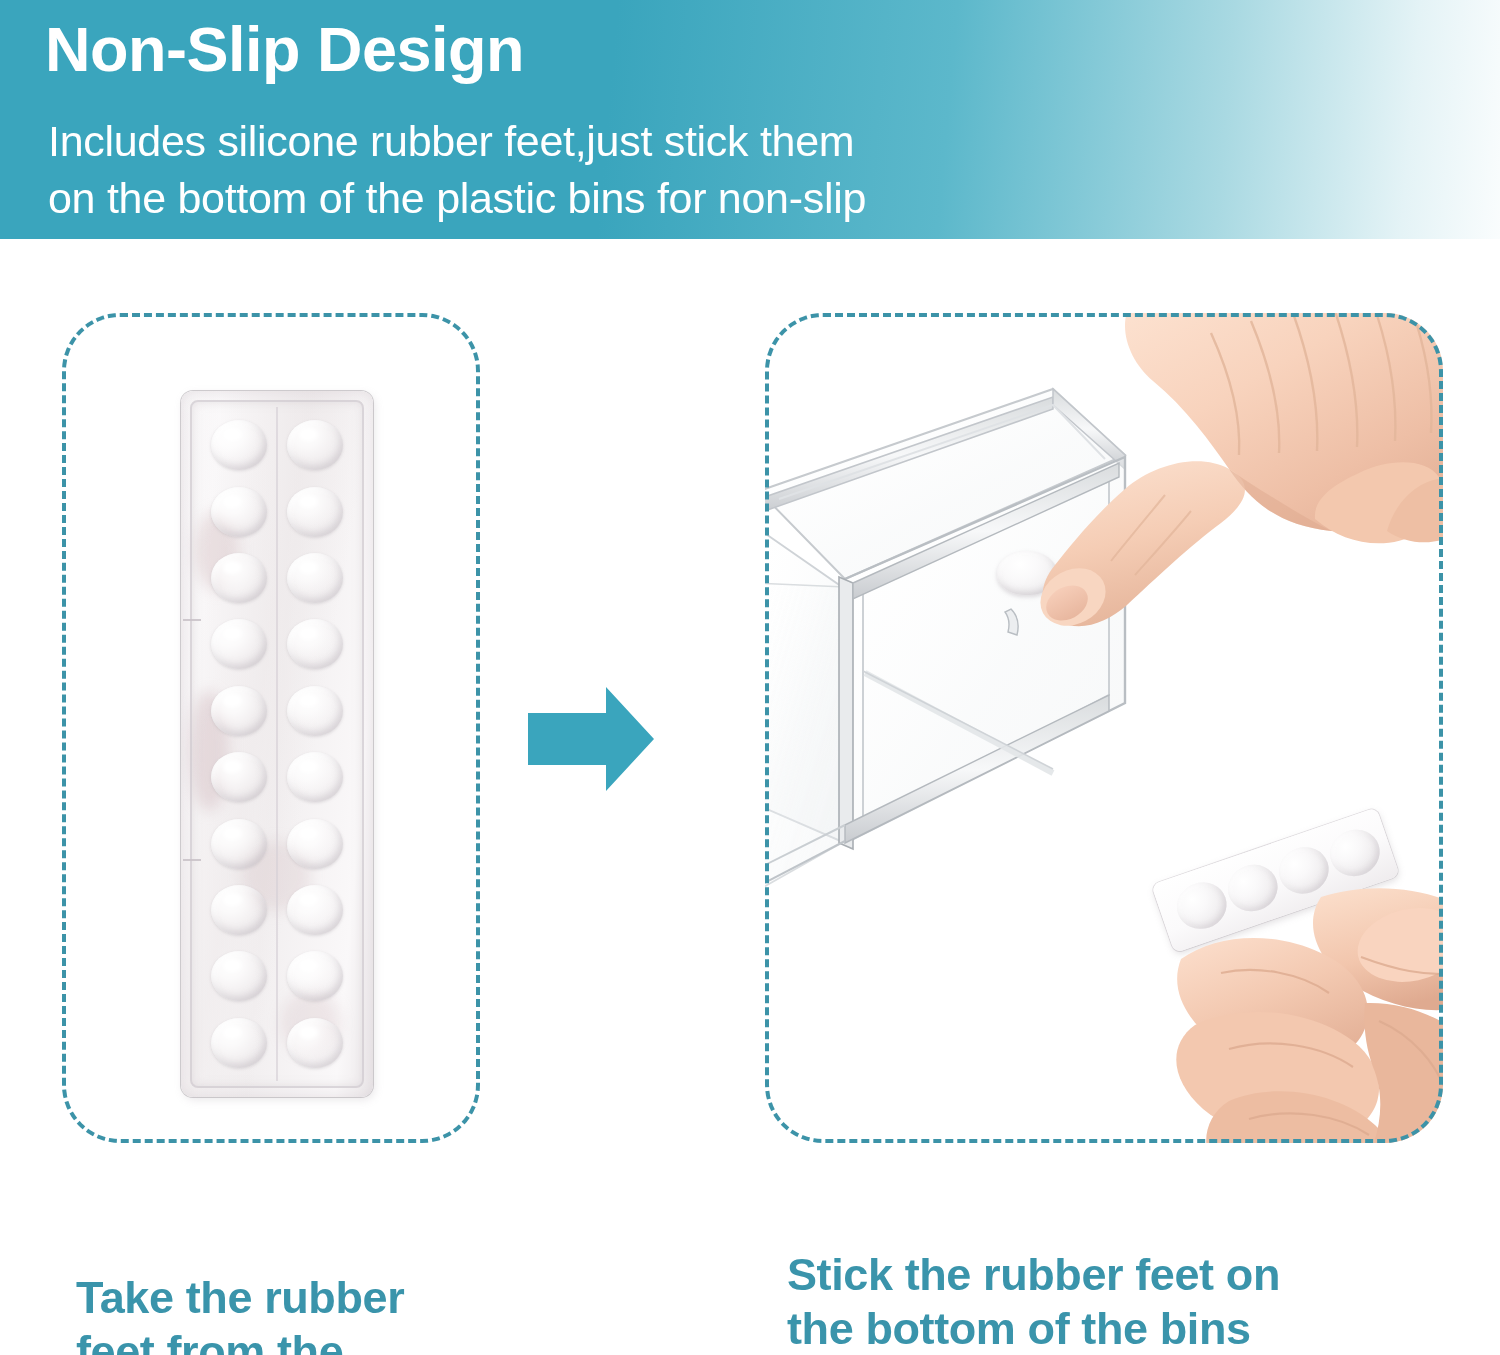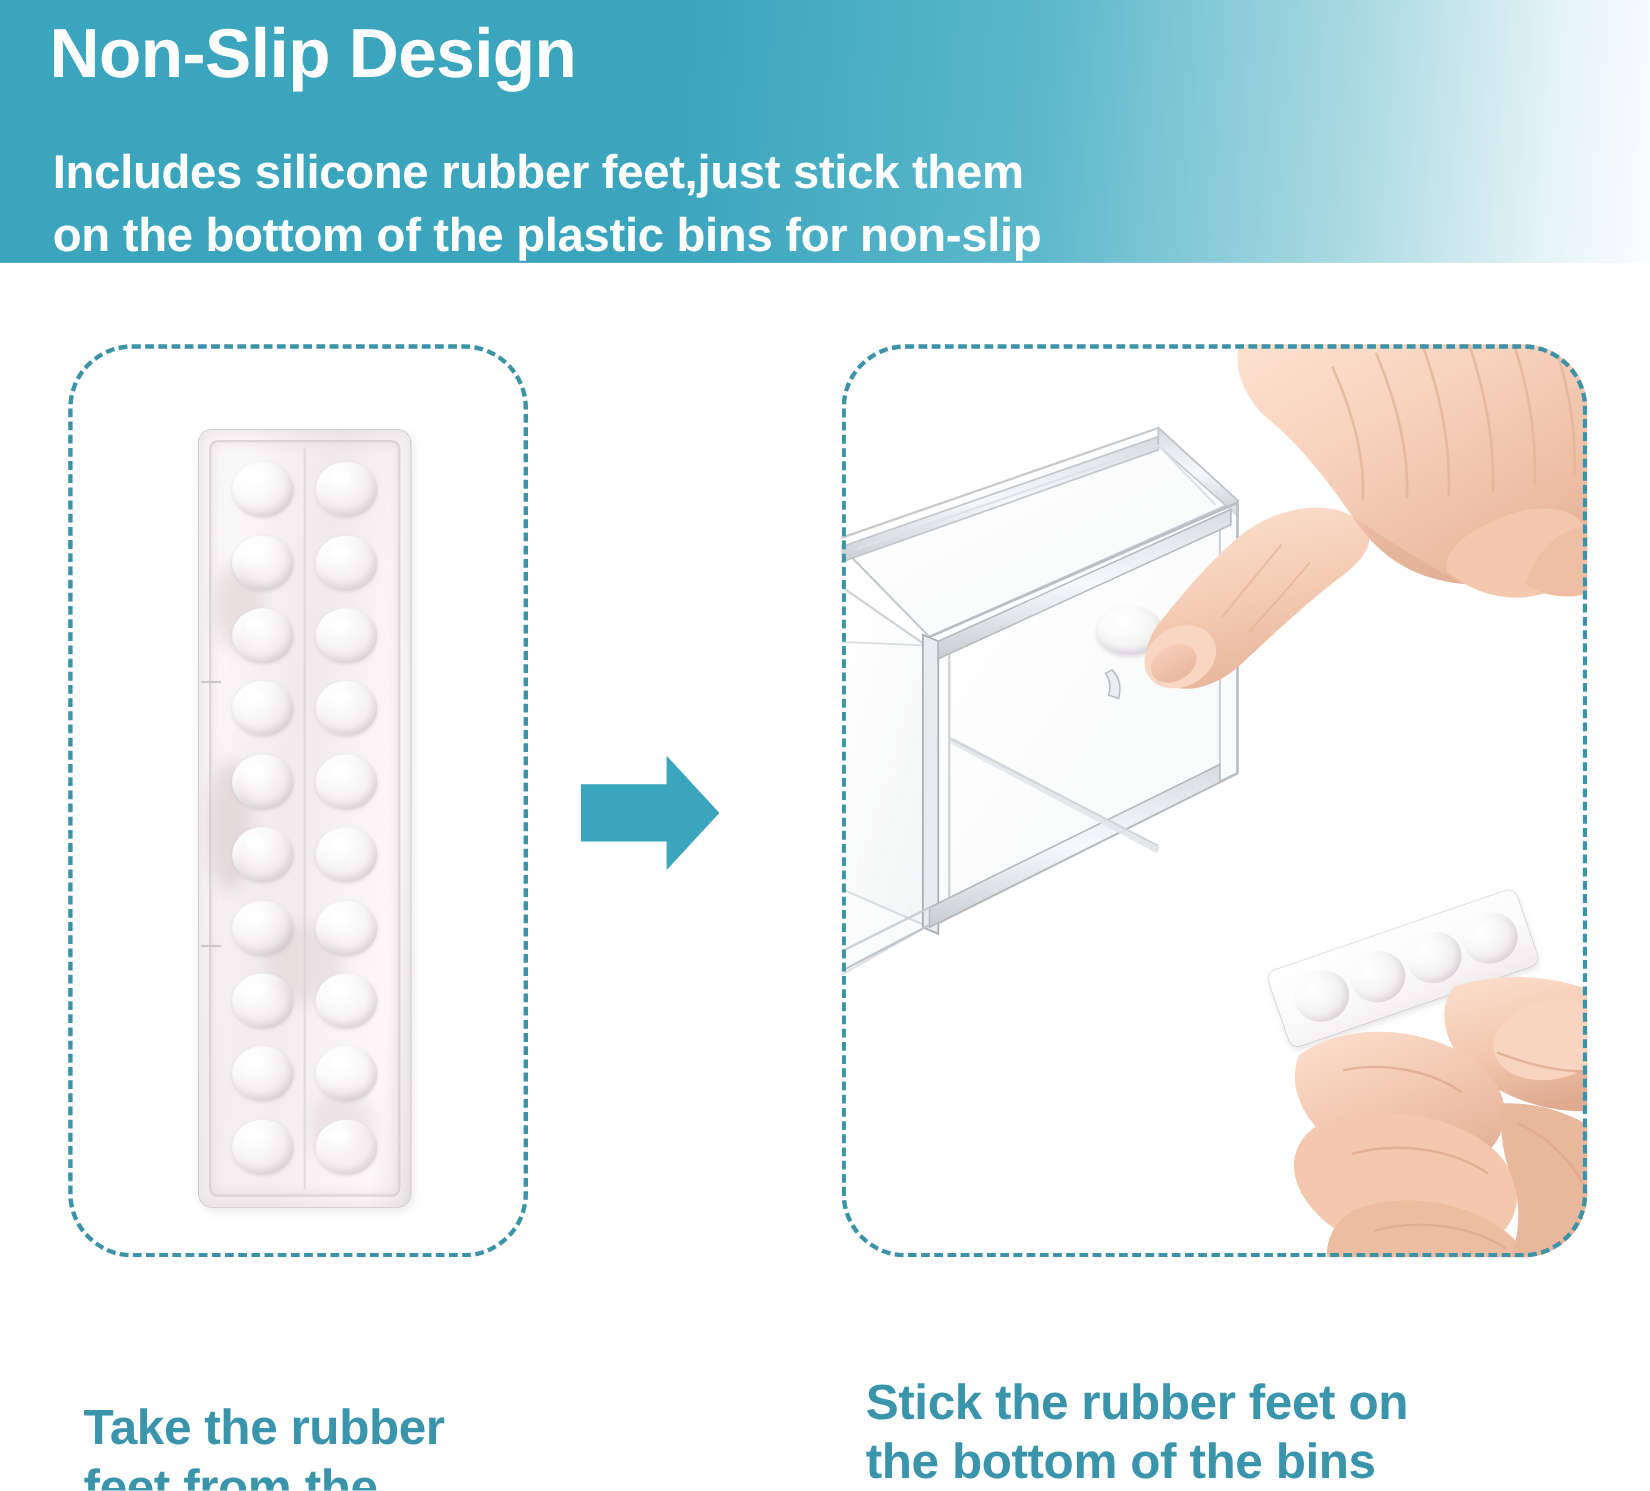--- a/index.html
+++ b/index.html
@@ -39,26 +39,25 @@
     color: #ffffff;
     letter-spacing: -0.5px;
     line-height: 1.1;
     white-space: nowrap;
   }
   #header-subtitle {
     position: absolute;
     left: 48px;
     top: 113px;
     font-size: 43px;
-    font-weight: bold;
+    font-weight: normal;
     color: #ffffff;
     line-height: 1.32;
     letter-spacing: -0.3px;
     white-space: pre-line;
-    margin-top: 16px;
   }
 
   
   .dashed-panel {
     position: absolute;
     border: 4px dashed #3c93a8;
     border-radius: 58px;
     box-sizing: border-box;
     background: transparent;
   }

